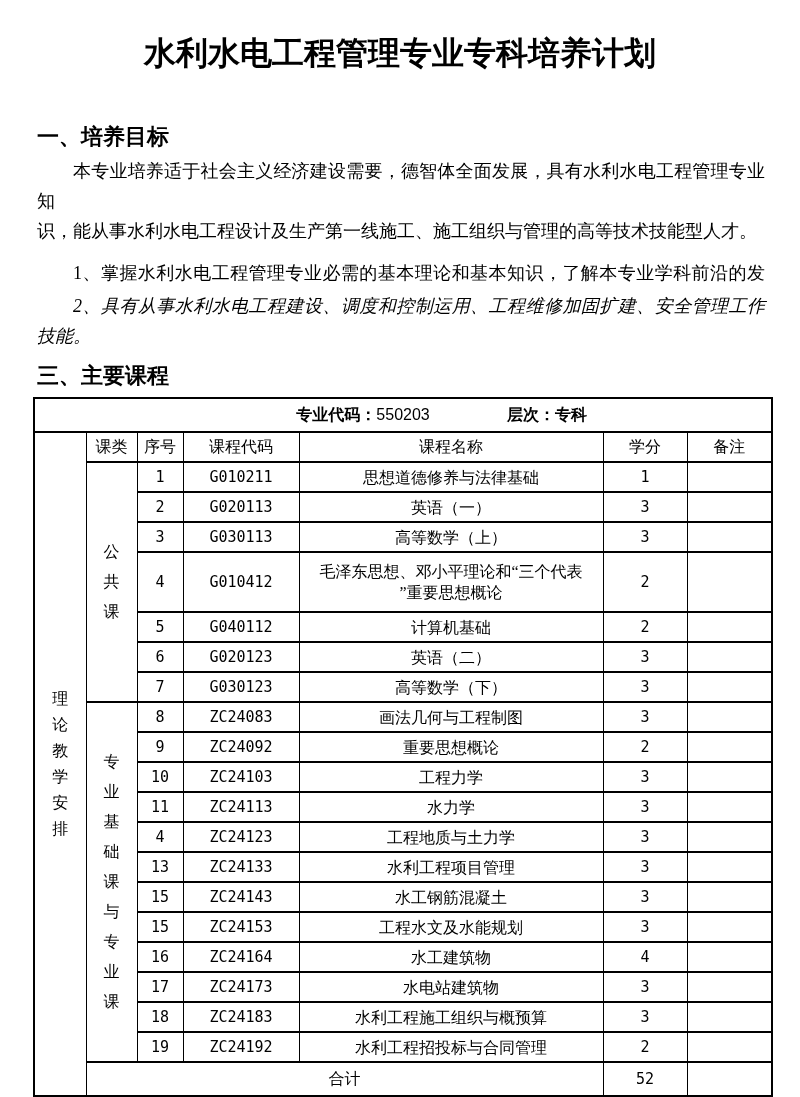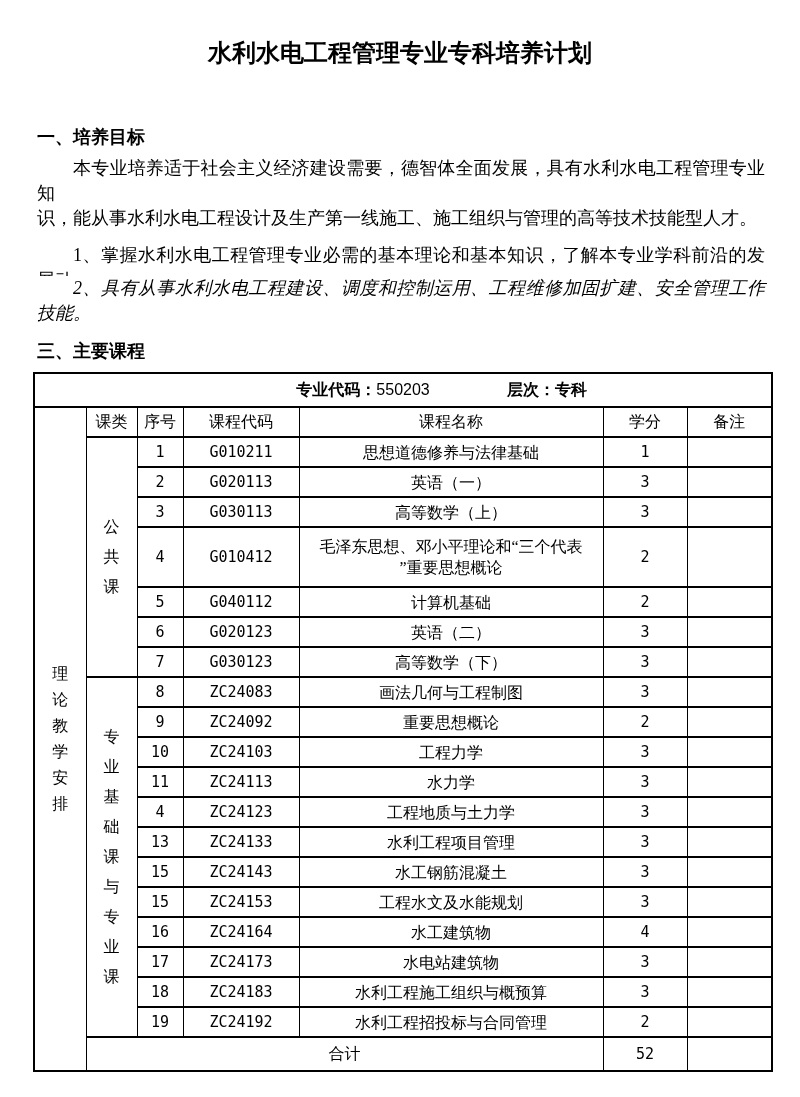--- a/index.html
+++ b/index.html
@@ -12,40 +12,40 @@
     width: 800px;
     height: 1097px;
     font-family: "Liberation Serif", "DejaVu Serif", serif;
     font-size: 18px;
     overflow: hidden;
   }
   .doc { padding-top: 38px; }
 
   h1.title {
     font-family: "Liberation Sans", "DejaVu Sans", sans-serif;
-    font-size: 24px;
+    font-size: 32px;
     font-weight: bold;
     text-align: center;
     margin: 0 0 56px 0;
     line-height: 30px;
   }
   h2.sec {
     font-family: "Liberation Sans", "DejaVu Sans", sans-serif;
-    font-size: 18px;
+    font-size: 22px;
     font-weight: bold;
     margin: 3px 35px 0 37px;
     line-height: 26px;
   }
   h2.sec-goal   { margin-bottom: 6px; }
   h2.sec-req    { margin-top: 16px; margin-bottom: 2px; }
   h2.sec-course { margin-top: 12px; margin-bottom: 8px; }
 
   p.para {
     margin: 2px 35px 12px 37px;
-    line-height: 25px;
+    line-height: 30px;
     text-indent: 2em;
     text-align: justify;
   }
   p.item { margin-bottom: 0; margin-top: 2px; }
   p.clip { height: 33px; overflow: hidden; margin-bottom: 0; }
   p.item2 { margin-top: 0; font-style: italic; }
 
   table.plan {
     border-collapse: collapse;
     table-layout: fixed;

